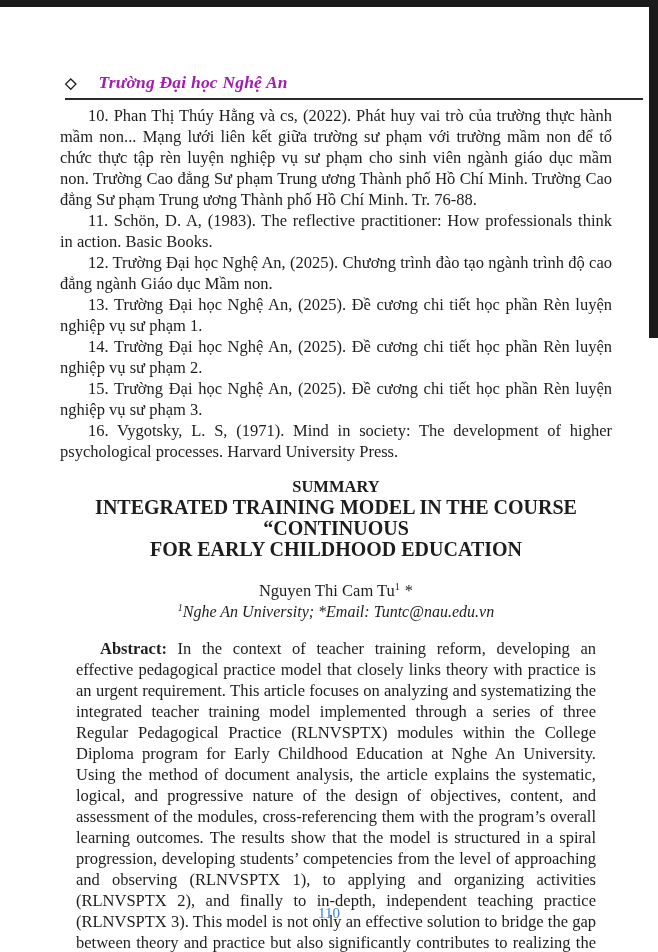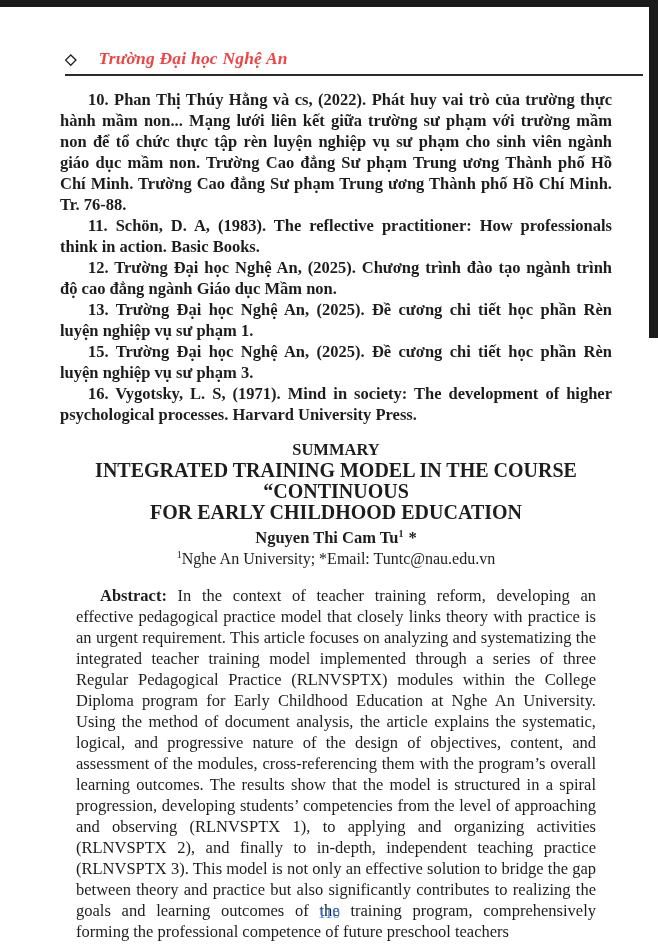--- a/index.html
+++ b/index.html
@@ -11,37 +11,38 @@
   .scan-bar-top{position:absolute;top:0;left:0;width:658px;height:7px;background:#1b1b1b;}
   .scan-bar-right{position:absolute;top:0;right:0;width:9px;height:338px;background:#1b1b1b;}
   .page{position:relative;padding:48px 46px 0 60px;}
 
   .hdr{
     display:flex;align-items:baseline;margin:0 -31px 0 5px;
     border-bottom:2px solid #2b2b2b;padding-bottom:5px;
   }
   .hdr .diamond{font-style:normal;font-weight:bold;font-size:15px;color:#222;}
   .hdr .jtitle{
-    margin-left:22px;font-weight:bold;font-style:italic;font-size:17.5px;color:#ef4444;
+    margin-left:22px;font-weight:bold;font-style:italic;font-size:17.5px;color:#a21caf;
     letter-spacing:.2px;
+    margin-top:24px;
   }
 
-  .refs{margin-top:13px;font-weight:bold;}
+  .refs{margin-top:5px;}
   p.ref{
     margin:0;font-size:16.5px;line-height:21px;text-align:justify;text-indent:28px;
   }
 
   .summary{margin-top:14px;}
   .c{text-align:center;}
   .sum-heading{font-weight:bold;font-size:16.5px;line-height:21px;margin-top:5px;}
   .sum-title{font-weight:bold;font-size:20px;line-height:21px;}
-  .author{font-weight:bold;font-size:16.5px;line-height:21px;margin-top:4px;}
+  .author{font-weight:normal;font-size:16.5px;line-height:21px;margin-top:20px;}
   .author sup{font-size:10px;line-height:0;}
   .author .star{margin-left:5px;}
-  .affil{font-size:16px;line-height:21px;}
+  .affil{font-style:italic;font-size:16px;line-height:21px;}
   .affil sup{font-size:10px;line-height:0;}
 
   p.abstract{
     margin:16px;font-size:16.5px;line-height:21px;text-align:justify;text-indent:24px;
   }
   p.keywords{
     margin:0;font-size:16.5px;line-height:21px;text-align:justify;text-indent:24px;
     font-style:italic;
   }
   p.keywords .kw-label{font-weight:bold;}
@@ -62,20 +63,21 @@
   <div class="hdr">
     <span class="diamond">◇</span>
     <span class="jtitle">Trường Đại học Nghệ An</span>
   </div>
 
   <div class="refs">
     <p class="ref">10. Phan Thị Thúy Hằng và cs, (2022). Phát huy vai trò của trường thực hành mầm non... Mạng lưới liên kết giữa trường sư phạm với trường mầm non để tổ chức thực tập rèn luyện nghiệp vụ sư phạm cho sinh viên ngành giáo dục mầm non. Trường Cao đẳng Sư phạm Trung ương Thành phố Hồ Chí Minh. Trường Cao đẳng Sư phạm Trung ương Thành phố Hồ Chí Minh. Tr. 76-88.</p>
     <p class="ref">11. Schön, D. A, (1983). The reflective practitioner: How professionals think in action. Basic Books.</p>
     <p class="ref">12. Trường Đại học Nghệ An, (2025). Chương trình đào tạo ngành trình độ cao đẳng ngành Giáo dục Mầm non.</p>
     <p class="ref">13. Trường Đại học Nghệ An, (2025). Đề cương chi tiết học phần Rèn luyện nghiệp vụ sư phạm 1.</p>
+    <p class="ref">14. Trường Đại học Nghệ An, (2025). Đề cương chi tiết học phần Rèn luyện nghiệp vụ sư phạm 2.</p>
     <p class="ref">15. Trường Đại học Nghệ An, (2025). Đề cương chi tiết học phần Rèn luyện nghiệp vụ sư phạm 3.</p>
     <p class="ref">16. Vygotsky, L. S, (1971). Mind in society: The development of higher psychological processes. Harvard University Press.</p>
   </div>
 
   <div class="summary">
     <div class="sum-heading c">SUMMARY</div>
     <div class="sum-title c">INTEGRATED TRAINING MODEL IN THE COURSE “CONTINUOUS</div>
     <div class="sum-title c">FOR EARLY CHILDHOOD EDUCATION</div>
 
     <div class="author c"><span>Nguyen Thi Cam Tu</span><sup>1</sup><span class="star">*</span></div>

